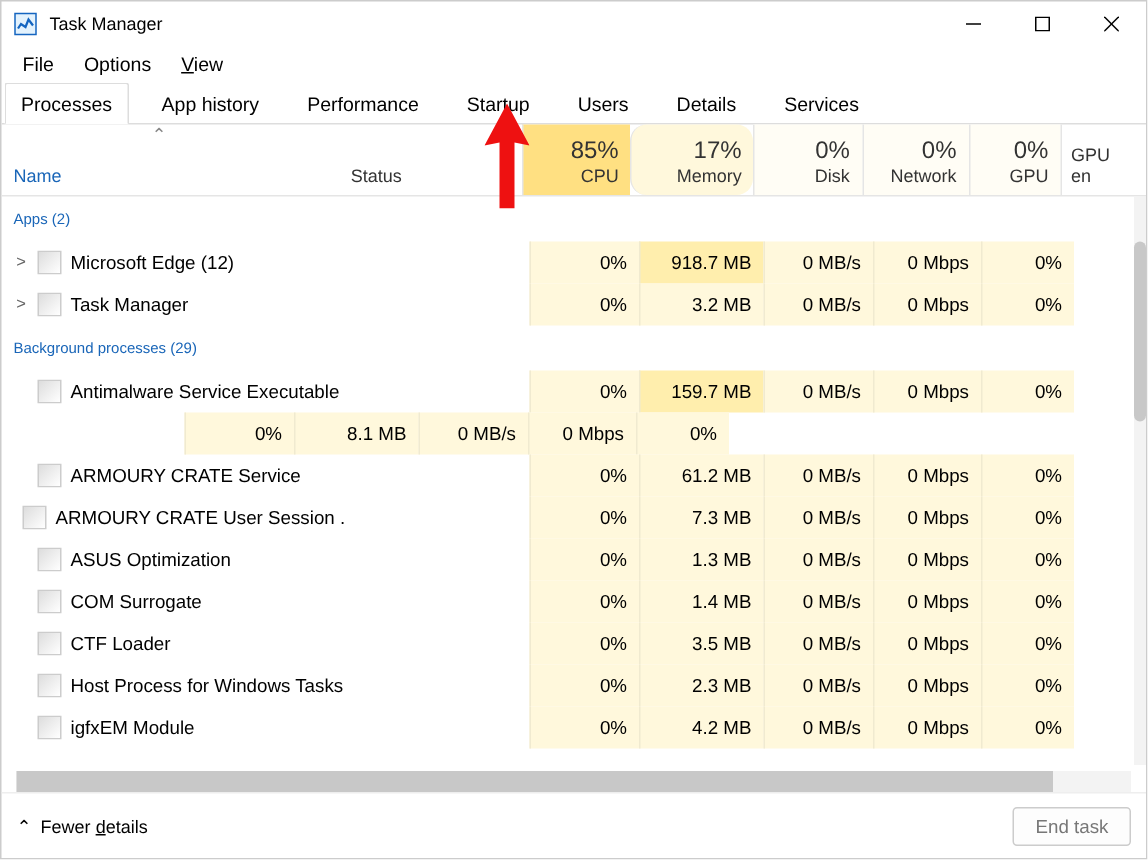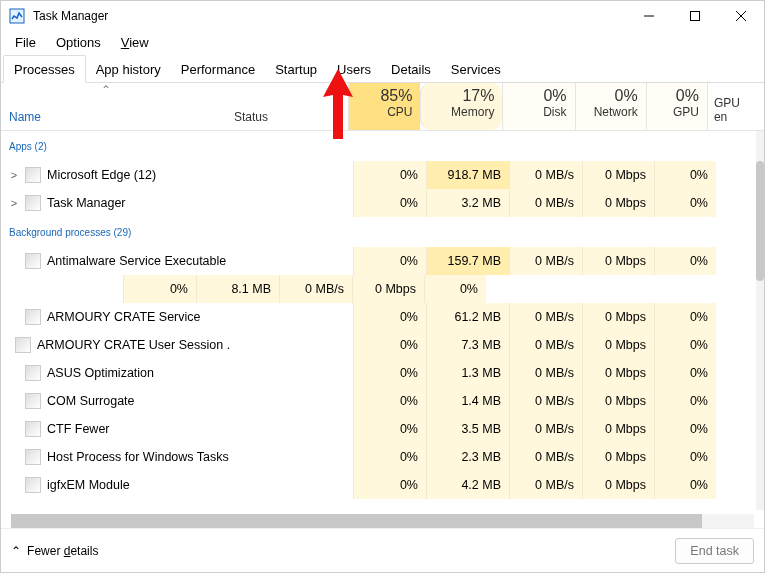--- a/index.html
+++ b/index.html
@@ -12,30 +12,30 @@
   .titlebar .title { flex: 0 0 auto; font-size: 12px; }
   .titlebar .spacer { flex: 1 1 auto; }
   .win-btns { display: flex; }
   .win-btn { width: 46px; height: 30px; display: flex; align-items: center; justify-content: center; font-size: 14px; }
 
   
   .menubar { height: 22px; display: flex; align-items: center; padding-left: 6px; gap: 4px; font-size: 13px; }
   .menu-item { padding: 2px 8px; }
 
   
-  .tabbar { height: 30px; display: flex; align-items: flex-end; border-bottom: 1px solid #ddd; padding-left: 2px; gap: 0; }
+  .tabbar { height: 30px; display: flex; align-items: flex-end; border-bottom: 1px solid #ddd; padding-left: 2px; gap: 12px; }
   .tab { padding: 6px 10px 5px 10px; font-size: 13px; position: relative; }
   .tab.active { border: 1px solid #ddd; border-bottom: 1px solid #fff; background: #fff; margin-bottom: -1px; border-radius: 2px 2px 0 0; }
 
   
   .grid-header { display: flex; border-bottom: 1px solid #e5e5e5; height: 48px; position: relative; }
   .col-name-h { width: 230px; display: flex; flex-direction: column; justify-content: flex-end; padding-left: 8px; padding-bottom: 6px; color: #1a66b8; font-size: 12px; }
   .sort-ind { position:absolute; left:100px; top:0; font-size:12px; color:#888;}
   .col-status-h { width: 122px; display: flex; align-items: flex-end; padding: 0 6px 6px 6px; font-size: 12px; color: #333; }
-  .col-metric-h { display: flex; flex-direction: column; justify-content: flex-start; align-items: flex-end; padding: 4px 8px 6px 0; font-size: 12px; color:#333; border-left: 1px solid #e5e5e5; }
+  .col-metric-h { display: flex; flex-direction: column; justify-content: flex-end; align-items: flex-end; padding: 4px 8px 6px 0; font-size: 12px; color:#333; border-left: 1px solid #e5e5e5; }
   .col-metric-h .pct { font-size: 16px; }
   .col-cpu { width: 73px; }
   .col-mem { width: 83px; border-radius: 11px; }
   .col-disk { width: 73px; }
   .col-net { width: 72px; }
   .col-gpu { width: 62px; }
   .col-gpuen { flex: 1 1 auto; }
 
   
   .heat-0 { background: #fffdf5; }
@@ -284,21 +284,21 @@
     <div class="cell-metric cell-cpu heat-1">0%</div>
     <div class="cell-metric cell-mem heat-1">1.4 MB</div>
     <div class="cell-metric cell-disk heat-1">0 MB/s</div>
     <div class="cell-metric cell-net heat-1">0 Mbps</div>
     <div class="cell-metric cell-gpu heat-1">0%</div>
   </div>
         <div class="row">
     <div class="cell-name">
       <span class="expander"></span>
       <span class="proc-icon"></span>
-      <span>CTF Fewer</span>
+      <span>CTF Loader</span>
     </div>
     <div class="cell-status"></div>
 
     <div class="cell-metric cell-cpu heat-1">0%</div>
     <div class="cell-metric cell-mem heat-1">3.5 MB</div>
     <div class="cell-metric cell-disk heat-1">0 MB/s</div>
     <div class="cell-metric cell-net heat-1">0 Mbps</div>
     <div class="cell-metric cell-gpu heat-1">0%</div>
   </div>
         <div class="row">

